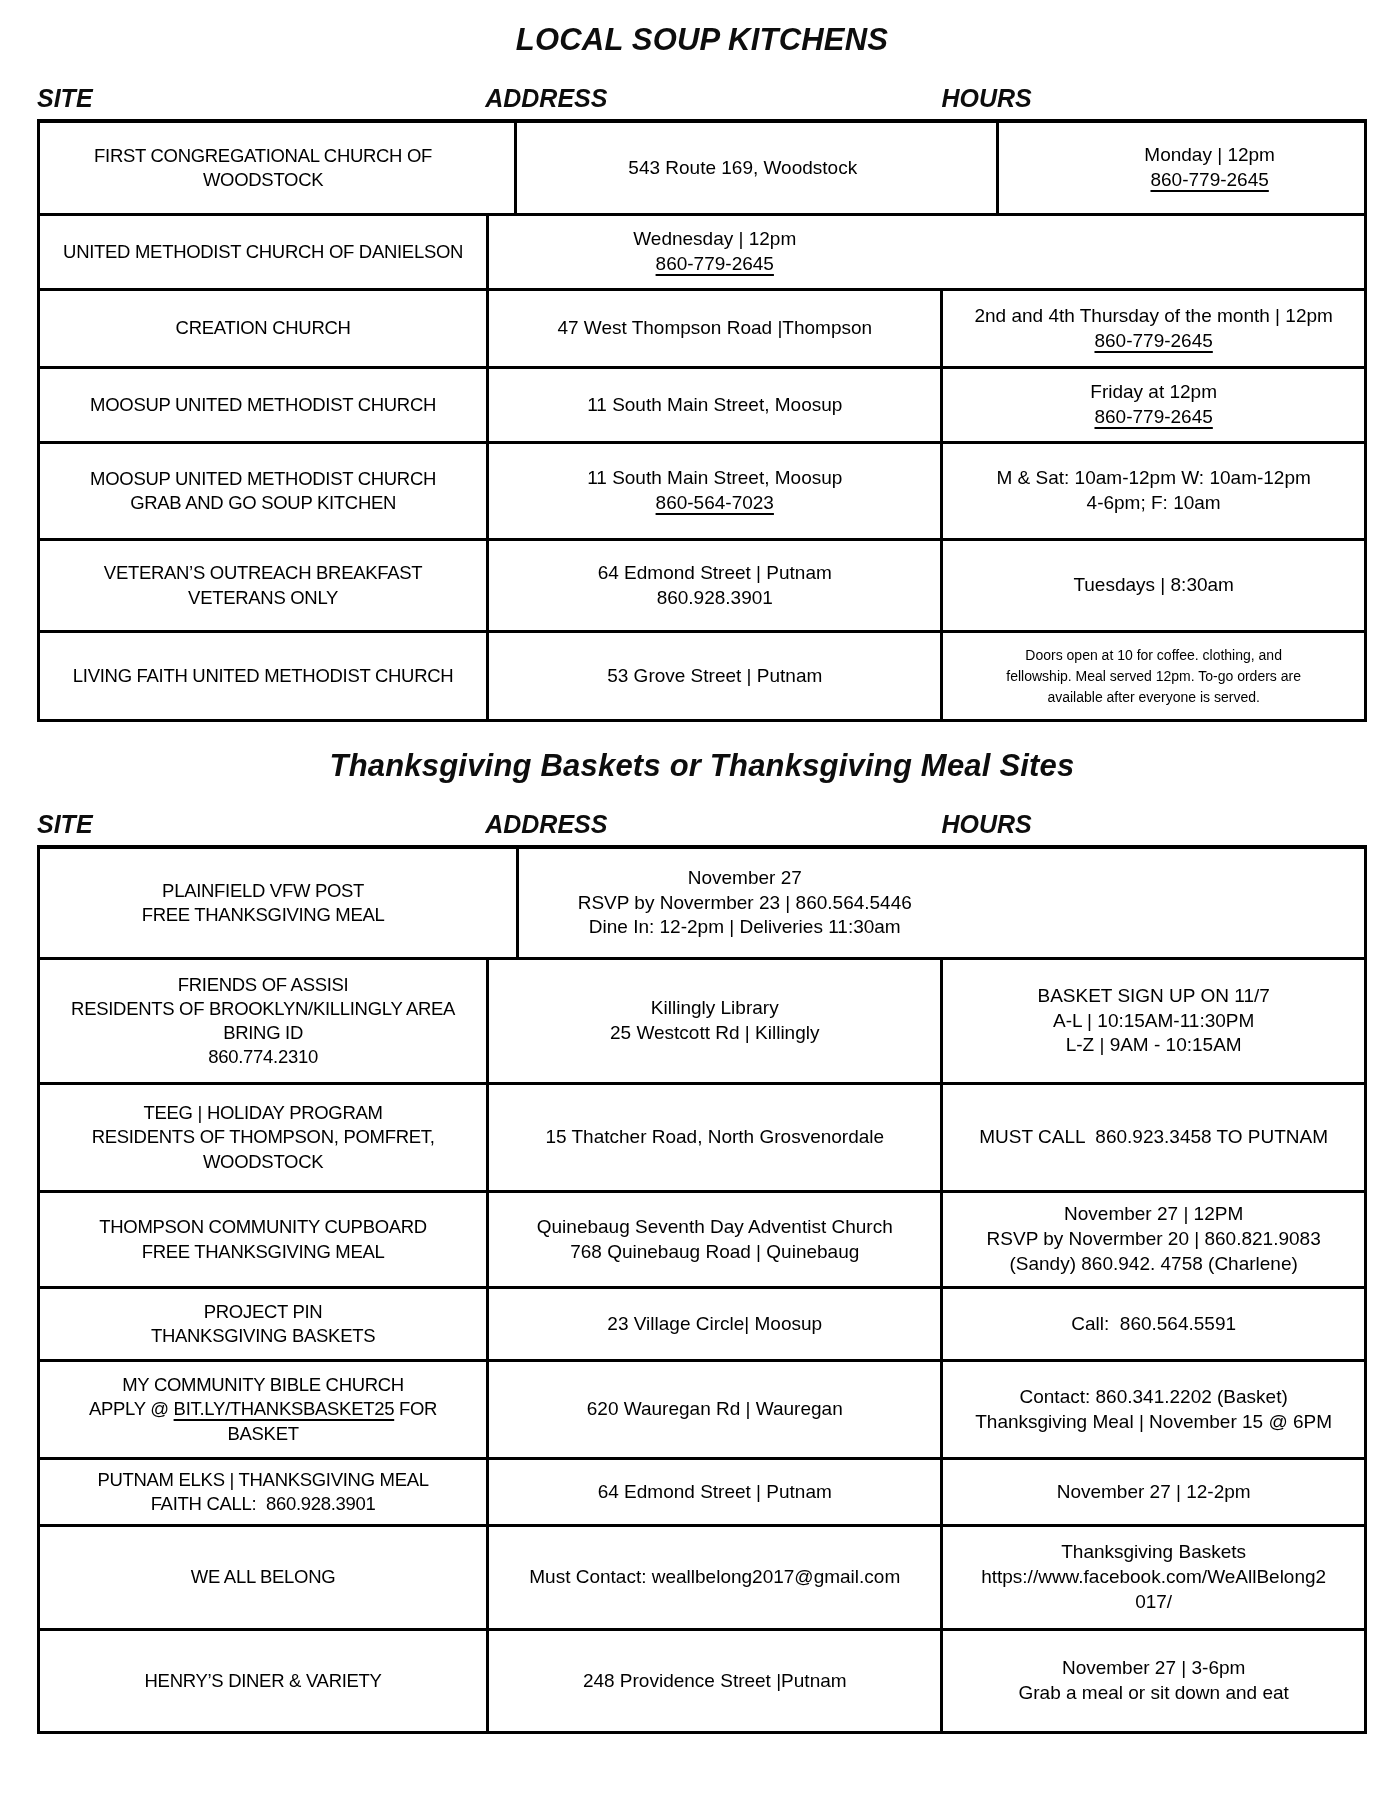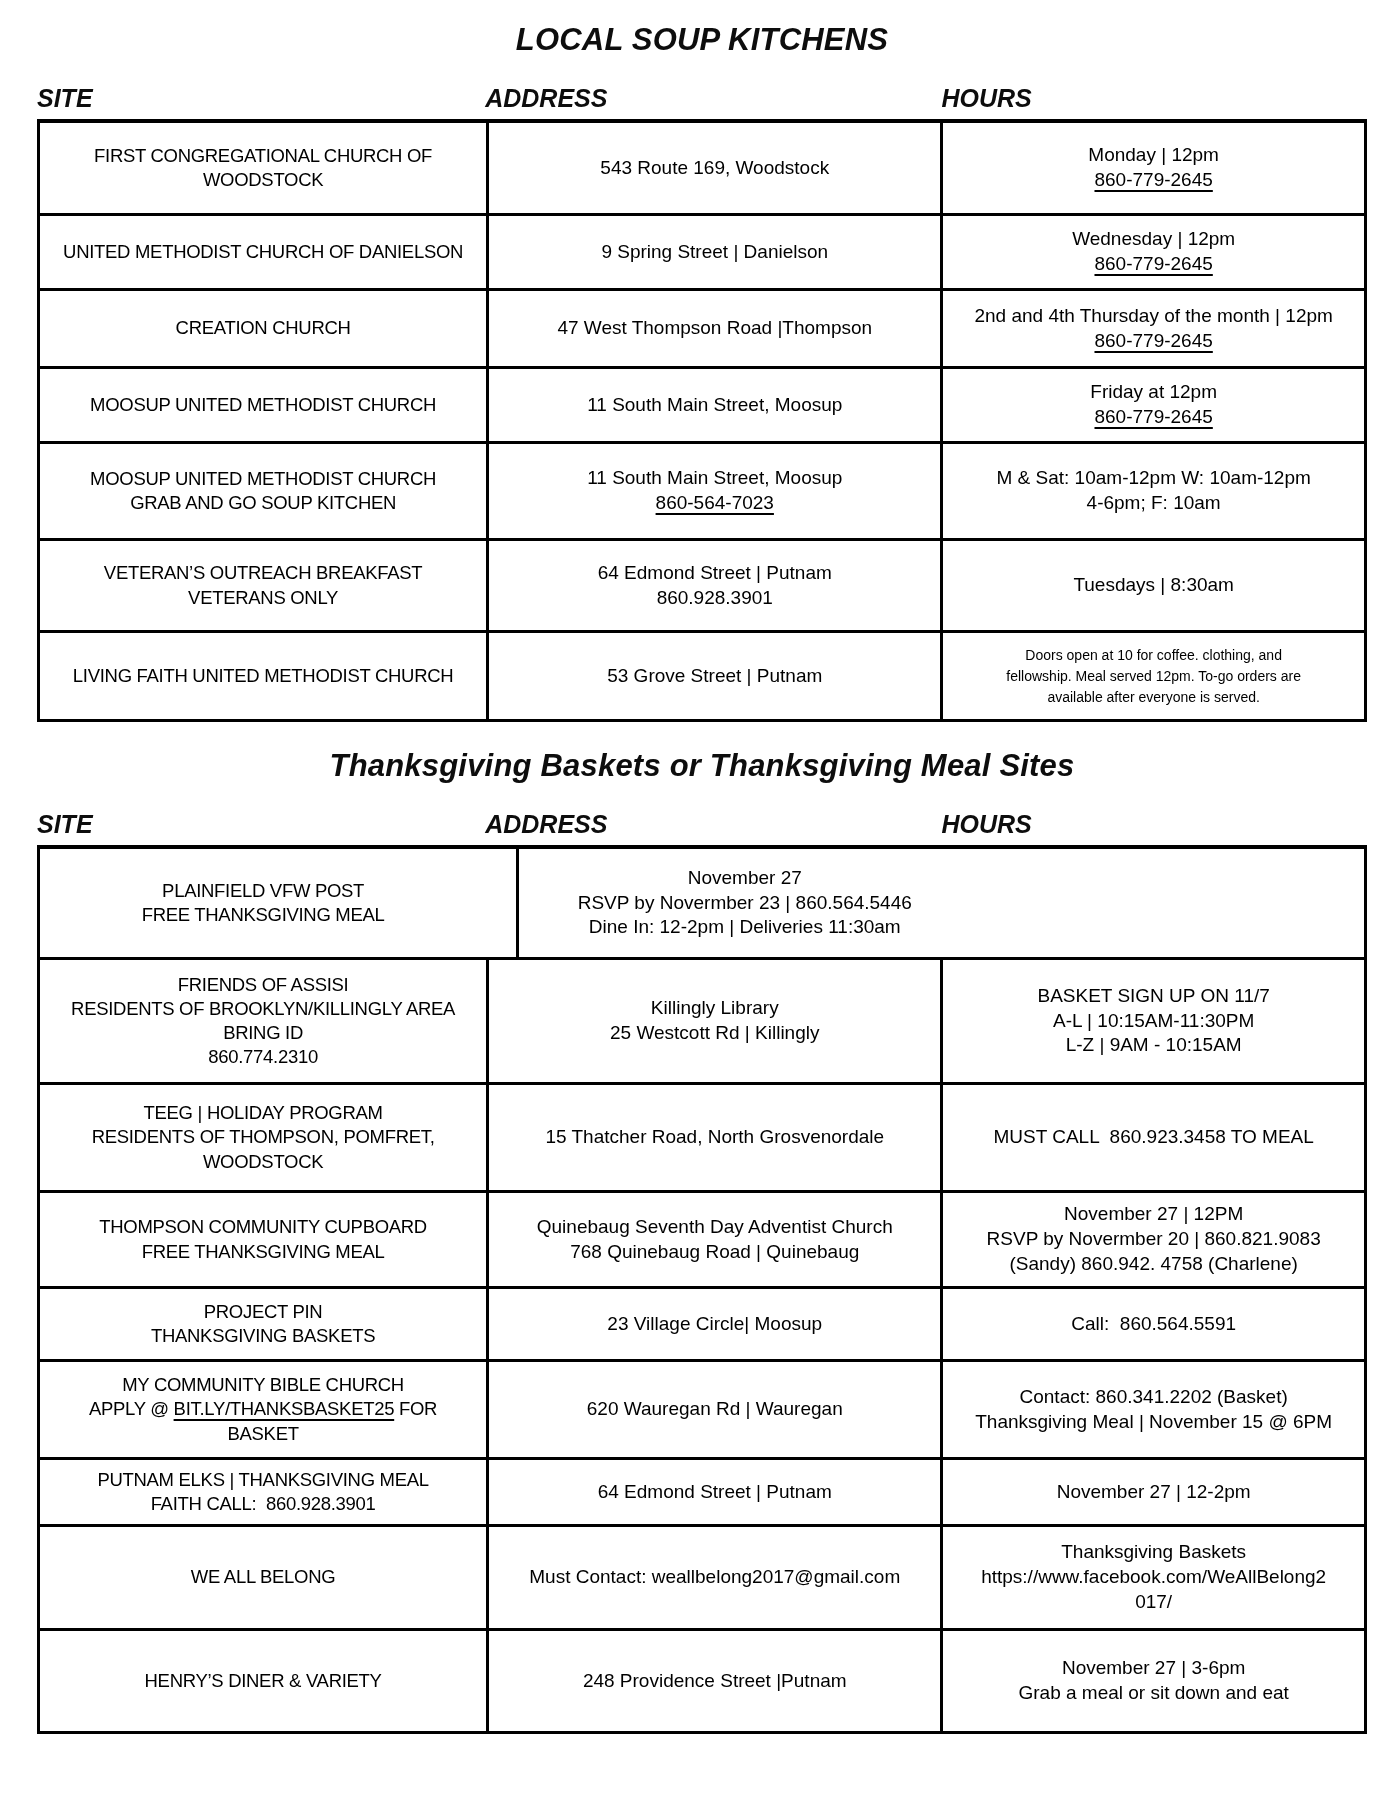--- a/index.html
+++ b/index.html
@@ -61,39 +61,36 @@
 
   <div class="title t1">LOCAL SOUP KITCHENS</div>
 
   <div class="hdr-row">
     <div class="hdr">SITE</div>
     <div class="hdr">ADDRESS</div>
     <div class="hdr">HOURS</div>
   </div>
 
   <div class="tbl" id="tbl1">
-      <div class="row" style="height: 90px;">
+      <div class="row" style="height: 90px; gap: 28px;">
         <div class="cell site-cell">
           <div class="line"><span>FIRST CONGREGATIONAL CHURCH OF</span></div>
           <div class="line"><span>WOODSTOCK</span></div>
         </div>
         <div class="cell address-cell">
           <div class="line"><span>543 Route 169, Woodstock</span></div>
         </div>
         <div class="cell hours-cell">
           <div class="line"><span>Monday | 12pm</span></div>
           <div class="line"><span class="ul">860-779-2645</span></div>
         </div>
       </div>
       <div class="row" style="height: 72px;">
         <div class="cell site-cell">
           <div class="line"><span>UNITED METHODIST CHURCH OF DANIELSON</span></div>
-        </div>
-        <div class="cell address-cell">
-          <div class="line"><span>9 Spring Street | Danielson</span></div>
         </div>
         <div class="cell hours-cell">
           <div class="line"><span>Wednesday | 12pm</span></div>
           <div class="line"><span class="ul">860-779-2645</span></div>
         </div>
       </div>
       <div class="row" style="height: 75px;">
         <div class="cell site-cell">
           <div class="line"><span>CREATION CHURCH</span></div>
         </div>
@@ -199,21 +196,21 @@
       <div class="row" style="height: 105px;">
         <div class="cell site-cell">
           <div class="line"><span>TEEG | HOLIDAY PROGRAM</span></div>
           <div class="line"><span>RESIDENTS OF THOMPSON, POMFRET,</span></div>
           <div class="line"><span>WOODSTOCK</span></div>
         </div>
         <div class="cell address-cell">
           <div class="line"><span>15 Thatcher Road, North Grosvenordale</span></div>
         </div>
         <div class="cell hours-cell">
-          <div class="line"><span>MUST CALL  860.923.3458 TO MEAL</span></div>
+          <div class="line"><span>MUST CALL  860.923.3458 TO PUTNAM</span></div>
         </div>
       </div>
       <div class="row" style="height: 93px;">
         <div class="cell site-cell">
           <div class="line"><span>THOMPSON COMMUNITY CUPBOARD</span></div>
           <div class="line"><span>FREE THANKSGIVING MEAL</span></div>
         </div>
         <div class="cell address-cell">
           <div class="line"><span>Quinebaug Seventh Day Adventist Church</span></div>
           <div class="line"><span>768 Quinebaug Road | Quinebaug</span></div>

